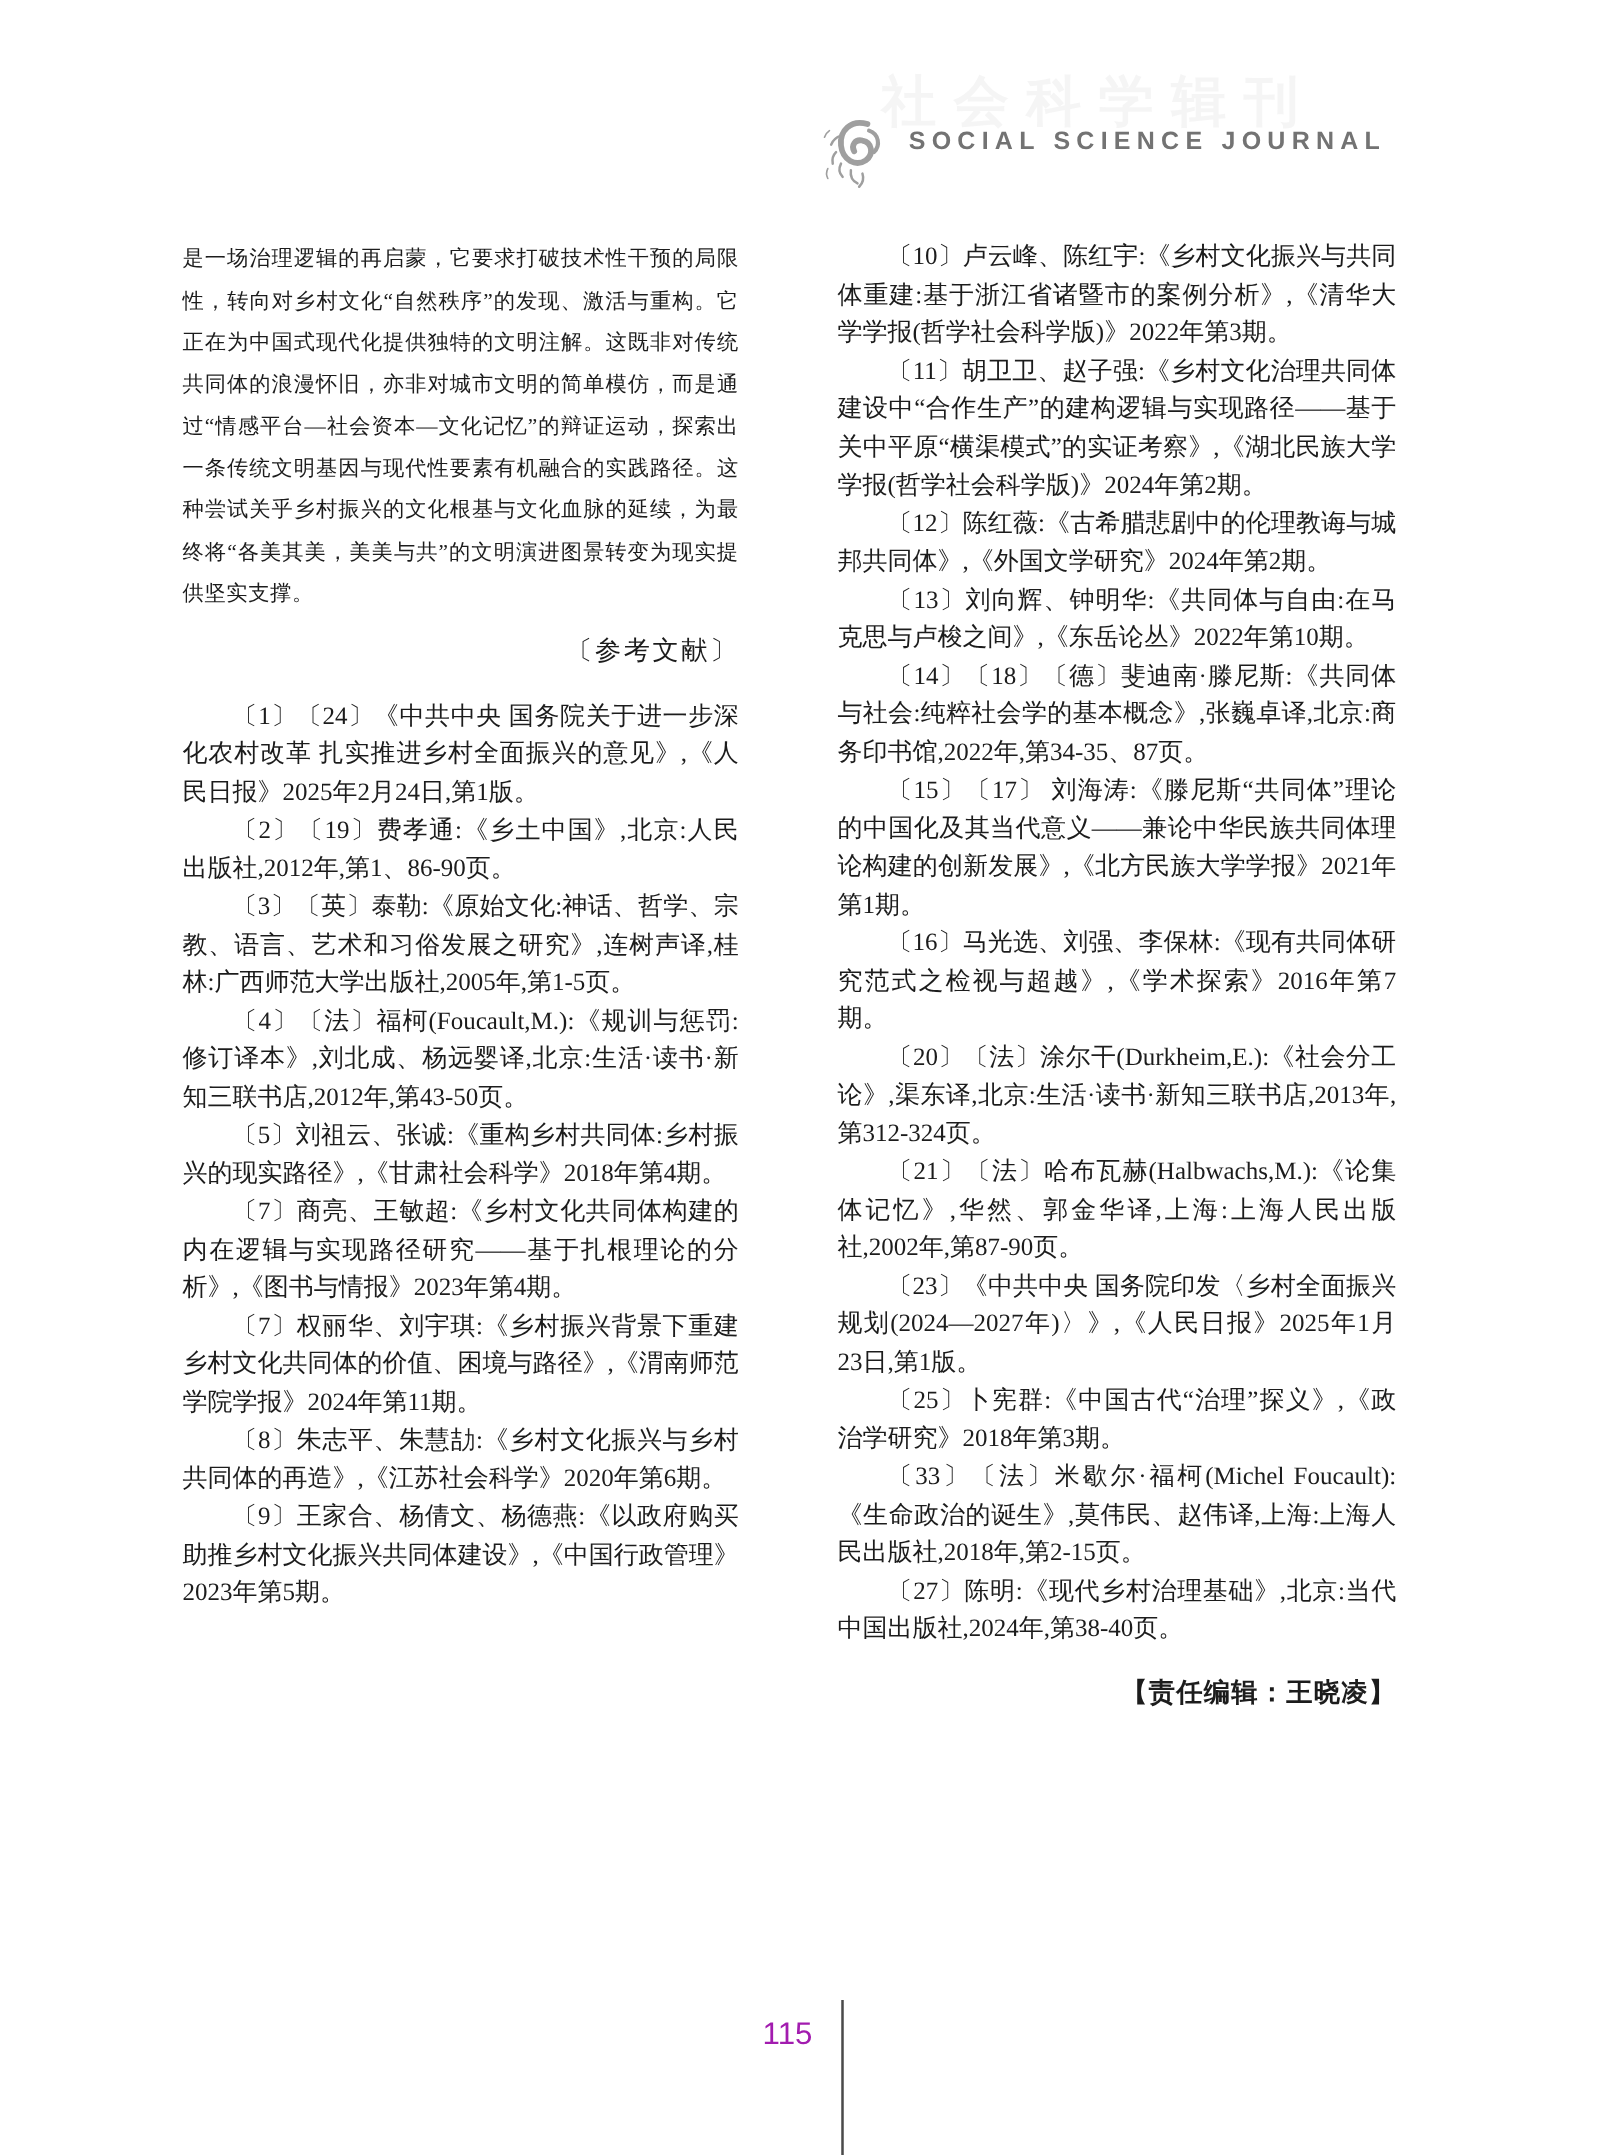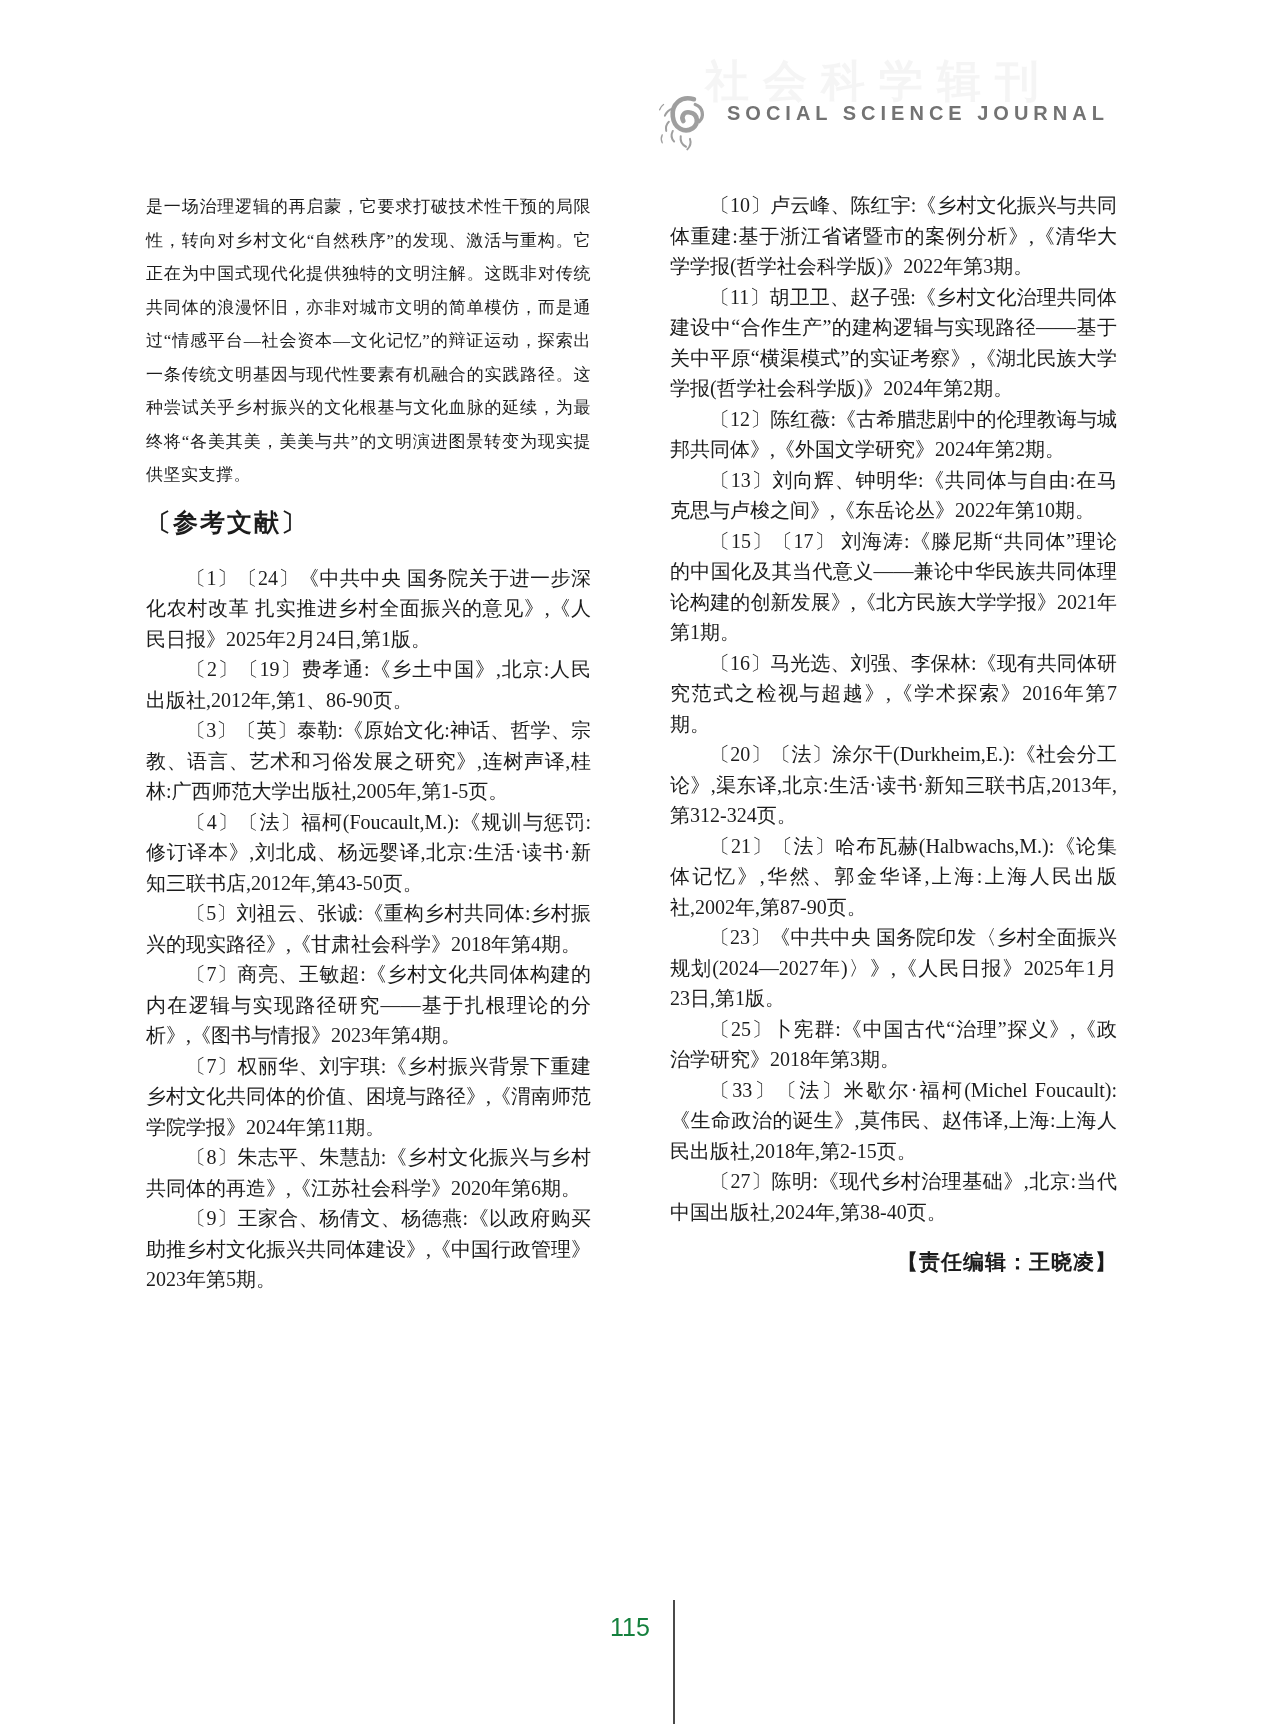--- a/index.html
+++ b/index.html
@@ -35,39 +35,39 @@
   }
   .col-left{left:146px;}
   .col-right{left:670px;width:447px;}
   .lead{
     margin:0;
     font-size:17px;line-height:33.5px;
     letter-spacing:0.5px;
   }
   .ref-heading{
     margin:14px 0 24px 0;
-    text-align:left;font-weight:bold;font-size:25px;
+    text-align:right;font-weight:normal;font-size:21px;
     letter-spacing:2px;
   }
   .ref{
     margin:0;
     font-size:20px;line-height:30.5px;
     text-indent:2em;
   }
   .editor{
     margin-top:20px;
     text-align:right;font-weight:bold;font-size:21px;
     letter-spacing:1px;
   }
   
   .page-num{
     position:absolute;left:600px;top:1613px;width:60px;
     text-align:center;
     font-family:"Liberation Sans","DejaVu Sans",sans-serif;
-    font-size:25px;color:#15803d;
+    font-size:25px;color:#a21caf;
   }
   .footer-divider{
     position:absolute;left:673px;top:1600px;
     width:2px;height:124px;background:#4a4a4a;
   }
 </style>
 </head>
 <body>
 
 <div class="page">
@@ -104,20 +104,21 @@
     <p class="ref">〔7〕权丽华、刘宇琪:《乡村振兴背景下重建乡村文化共同体的价值、困境与路径》,《渭南师范学院学报》2024年第11期。</p>
     <p class="ref">〔8〕朱志平、朱慧劼:《乡村文化振兴与乡村共同体的再造》,《江苏社会科学》2020年第6期。</p>
     <p class="ref">〔9〕王家合、杨倩文、杨德燕:《以政府购买助推乡村文化振兴共同体建设》,《中国行政管理》2023年第5期。</p>
   </div>
 
   <div class="col col-right">
     <p class="ref">〔10〕卢云峰、陈红宇:《乡村文化振兴与共同体重建:基于浙江省诸暨市的案例分析》,《清华大学学报(哲学社会科学版)》2022年第3期。</p>
     <p class="ref">〔11〕胡卫卫、赵子强:《乡村文化治理共同体建设中“合作生产”的建构逻辑与实现路径——基于关中平原“横渠模式”的实证考察》,《湖北民族大学学报(哲学社会科学版)》2024年第2期。</p>
     <p class="ref">〔12〕陈红薇:《古希腊悲剧中的伦理教诲与城邦共同体》,《外国文学研究》2024年第2期。</p>
     <p class="ref">〔13〕刘向辉、钟明华:《共同体与自由:在马克思与卢梭之间》,《东岳论丛》2022年第10期。</p>
+    <p class="ref">〔14〕〔18〕〔德〕斐迪南·滕尼斯:《共同体与社会:纯粹社会学的基本概念》,张巍卓译,北京:商务印书馆,2022年,第34-35、87页。</p>
     <p class="ref">〔15〕〔17〕 刘海涛:《滕尼斯“共同体”理论的中国化及其当代意义——兼论中华民族共同体理论构建的创新发展》,《北方民族大学学报》2021年第1期。</p>
     <p class="ref">〔16〕马光选、刘强、李保林:《现有共同体研究范式之检视与超越》,《学术探索》2016年第7期。</p>
     <p class="ref">〔20〕〔法〕涂尔干(Durkheim,E.):《社会分工论》,渠东译,北京:生活·读书·新知三联书店,2013年,第312-324页。</p>
     <p class="ref">〔21〕〔法〕哈布瓦赫(Halbwachs,M.):《论集体记忆》,华然、郭金华译,上海:上海人民出版社,2002年,第87-90页。</p>
     <p class="ref">〔23〕《中共中央 国务院印发〈乡村全面振兴规划(2024—2027年)〉》,《人民日报》2025年1月23日,第1版。</p>
     <p class="ref">〔25〕卜宪群:《中国古代“治理”探义》,《政治学研究》2018年第3期。</p>
     <p class="ref">〔33〕〔法〕米歇尔·福柯(Michel Foucault):《生命政治的诞生》,莫伟民、赵伟译,上海:上海人民出版社,2018年,第2-15页。</p>
     <p class="ref">〔27〕陈明:《现代乡村治理基础》,北京:当代中国出版社,2024年,第38-40页。</p>
     <p class="ref editor">【责任编辑：王晓凌】</p>
   </div>

